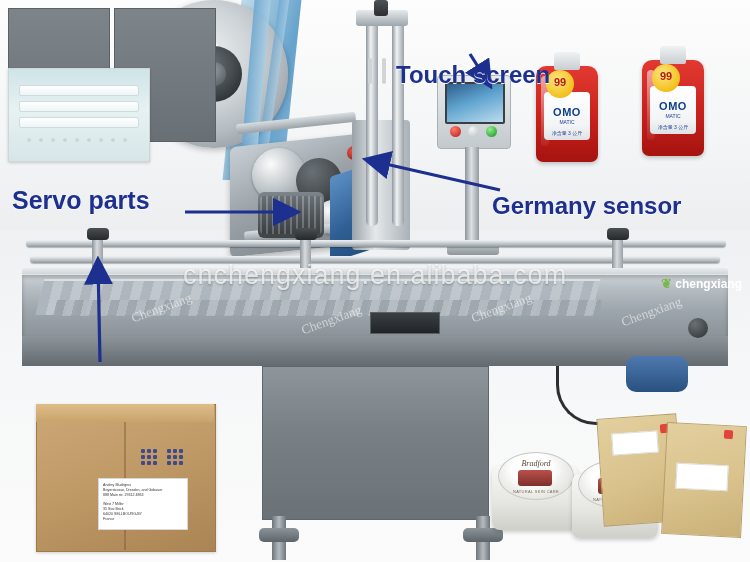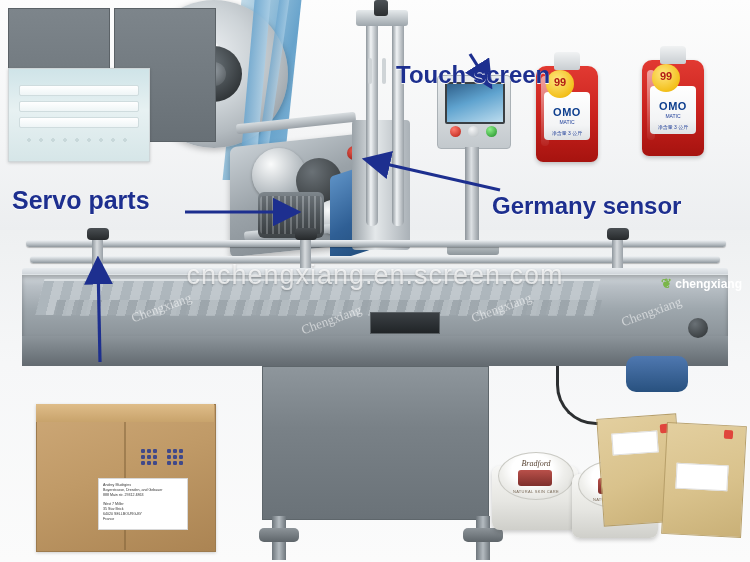--- a/index.html
+++ b/index.html
@@ -511,21 +511,21 @@
   <div class="jar-photo" style="left:598px;top:478px;"></div>
 
   <div class="envelope" style="left:600px;top:416px;width:78px;height:106px;transform:rotate(-4deg);"></div>
   <div class="env-label" style="left:612px;top:432px;width:44px;height:20px;transform:rotate(-4deg);"></div>
   <div class="env-stamp" style="left:660px;top:424px;transform:rotate(-4deg);"></div>
 
   <div class="envelope" style="left:664px;top:424px;width:78px;height:110px;transform:rotate(3deg);"></div>
   <div class="env-label" style="left:676px;top:464px;width:50px;height:24px;transform:rotate(3deg);"></div>
   <div class="env-stamp" style="left:724px;top:430px;transform:rotate(3deg);"></div>
 
-  <div class="wm-main">cnchengxiang.en.screen.com</div>
+  <div class="wm-main">cnchengxiang.en.alibaba.com</div>
   <div class="wm-small" style="left:130px;top:300px;">Chengxiang</div>
   <div class="wm-small" style="left:300px;top:312px;">Chengxiang</div>
   <div class="wm-small" style="left:470px;top:300px;">Chengxiang</div>
   <div class="wm-small" style="left:620px;top:304px;">Chengxiang</div>
   <div class="wm-logo">
     <span class="leaf">❦</span>
     <span>chengxiang</span>
   </div>
 
   <svg class="arrow-svg" viewBox="0 0 750 562">

